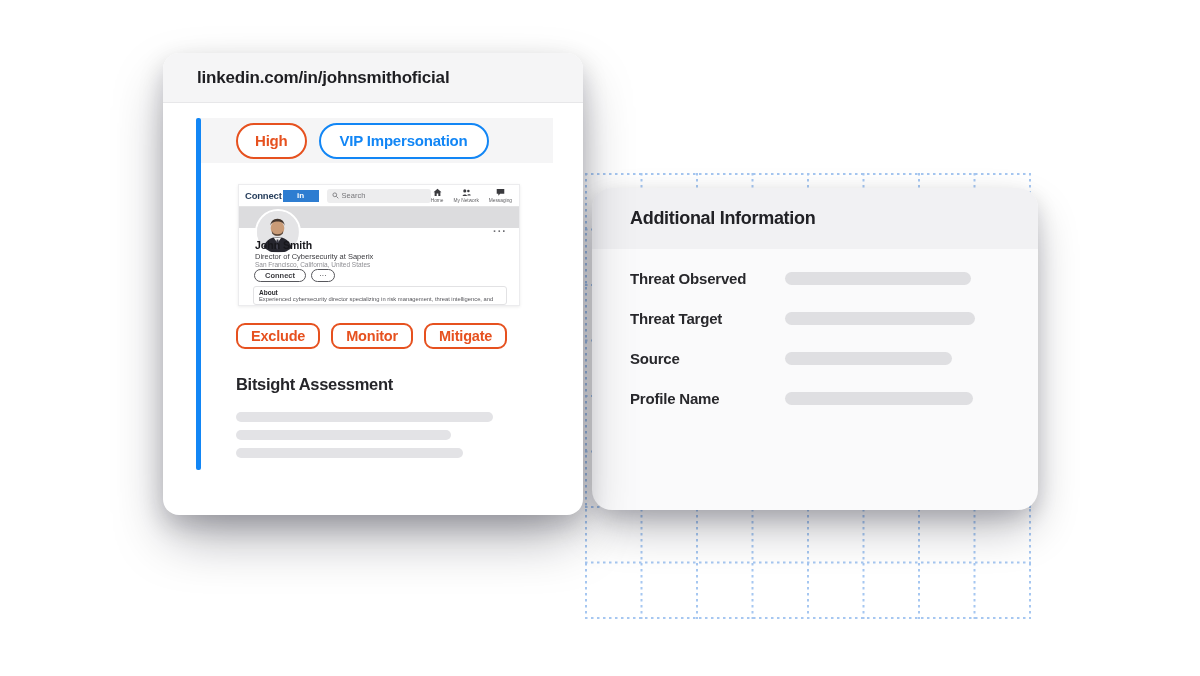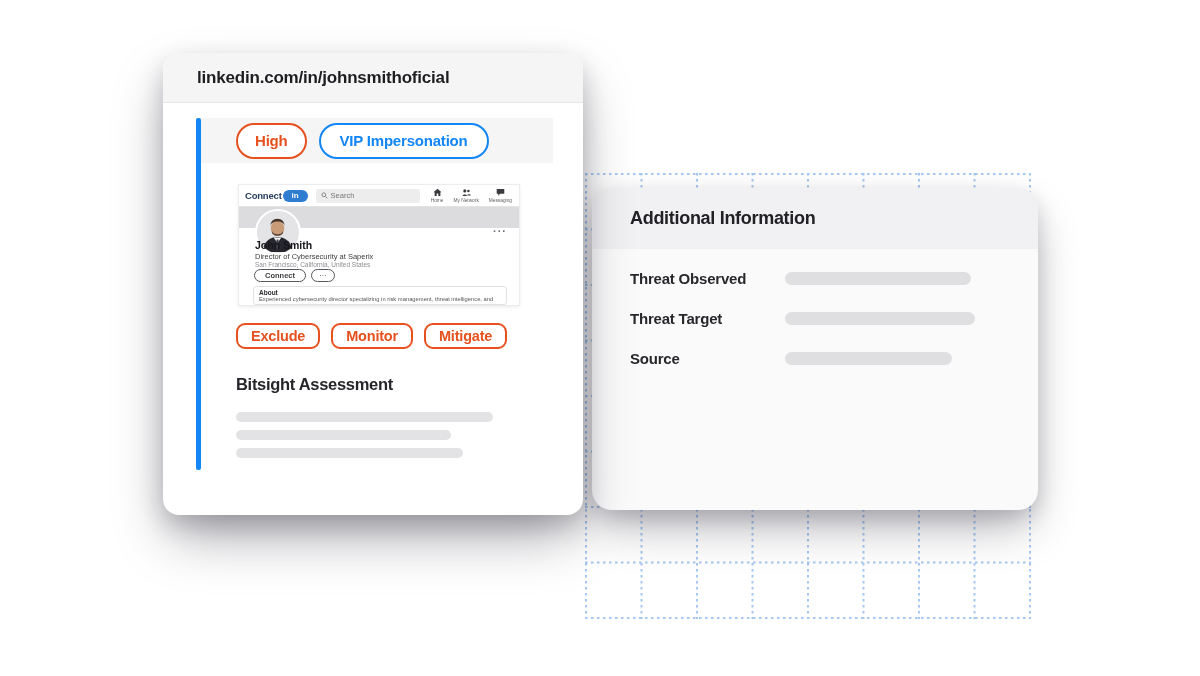--- a/index.html
+++ b/index.html
@@ -26,21 +26,21 @@
   .pill.high { border:2px solid #e6511f; color:#e6511f; padding:0 17px; }
   .pill.vip  { border:2px solid #1286f5; color:#1286f5; padding:0 19px; }
 
   
   .li { position:absolute; left:75px; top:131px; width:282px; height:122px;
     background:#ffffff; border:1px solid #ececee; box-shadow:0 1px 3px rgba(0,0,0,.08); }
   .li-nav { height:22px; display:flex; align-items:center; padding:0 7px 0 6px;
     border-bottom:1px solid #e3e3e4; background:#fff; }
   .li-logo { display:flex; align-items:center; }
   .li-logo .word { font-size:9.5px; font-weight:700; color:#29405e; letter-spacing:-0.2px; }
-  .li-logo .in { width:25px; height:12px; margin-left:1px; background:#2e7dd1; border-radius:6px;
+  .li-logo .in { width:36px; height:12px; margin-left:1px; background:#2e7dd1; border-radius:0;
     color:#fff; font-size:8px; font-weight:700; display:flex; align-items:center; justify-content:center; }
   .li-search { margin-left:8px; width:104px; height:14px; background:#ededee; border-radius:3px;
     display:flex; align-items:center; padding-left:5px; gap:3px; }
   .li-search .txt { font-size:7.5px; color:#76767a; }
   .li-navitems { margin-left:auto; display:flex; gap:10px; }
   .li-navitem { display:flex; flex-direction:column; align-items:center; }
   .li-navitem svg { width:9px; height:9px; }
   .li-navitem .lbl { font-size:4.8px; color:#636366; margin-top:1px; white-space:nowrap; }
   .li-cover { position:absolute; left:0; top:22px; width:100%; height:21px; background:#dcdcde; }
   .li-avatar { position:absolute; left:16px; top:24px; width:46px; height:46px; border-radius:50%;
@@ -120,20 +120,24 @@
         <div class="lbl">Threat Observed</div>
         <div class="bar" style="width: 186px;"></div>
       </div>
       <div class="row">
         <div class="lbl">Threat Target</div>
         <div class="bar" style="width: 190px;"></div>
       </div>
       <div class="row">
         <div class="lbl">Source</div>
         <div class="bar" style="width: 167px;"></div>
+      </div>
+      <div class="row">
+        <div class="lbl">Profile Name</div>
+        <div class="bar" style="width: 188px;"></div>
       </div>
     </div>
   </div>
 
   <div class="card-left">
     <div class="hdr">
       <div class="url">linkedin.com/in/johnsmithoficial</div>
     </div>
 
     <div class="accent-bar"></div>

